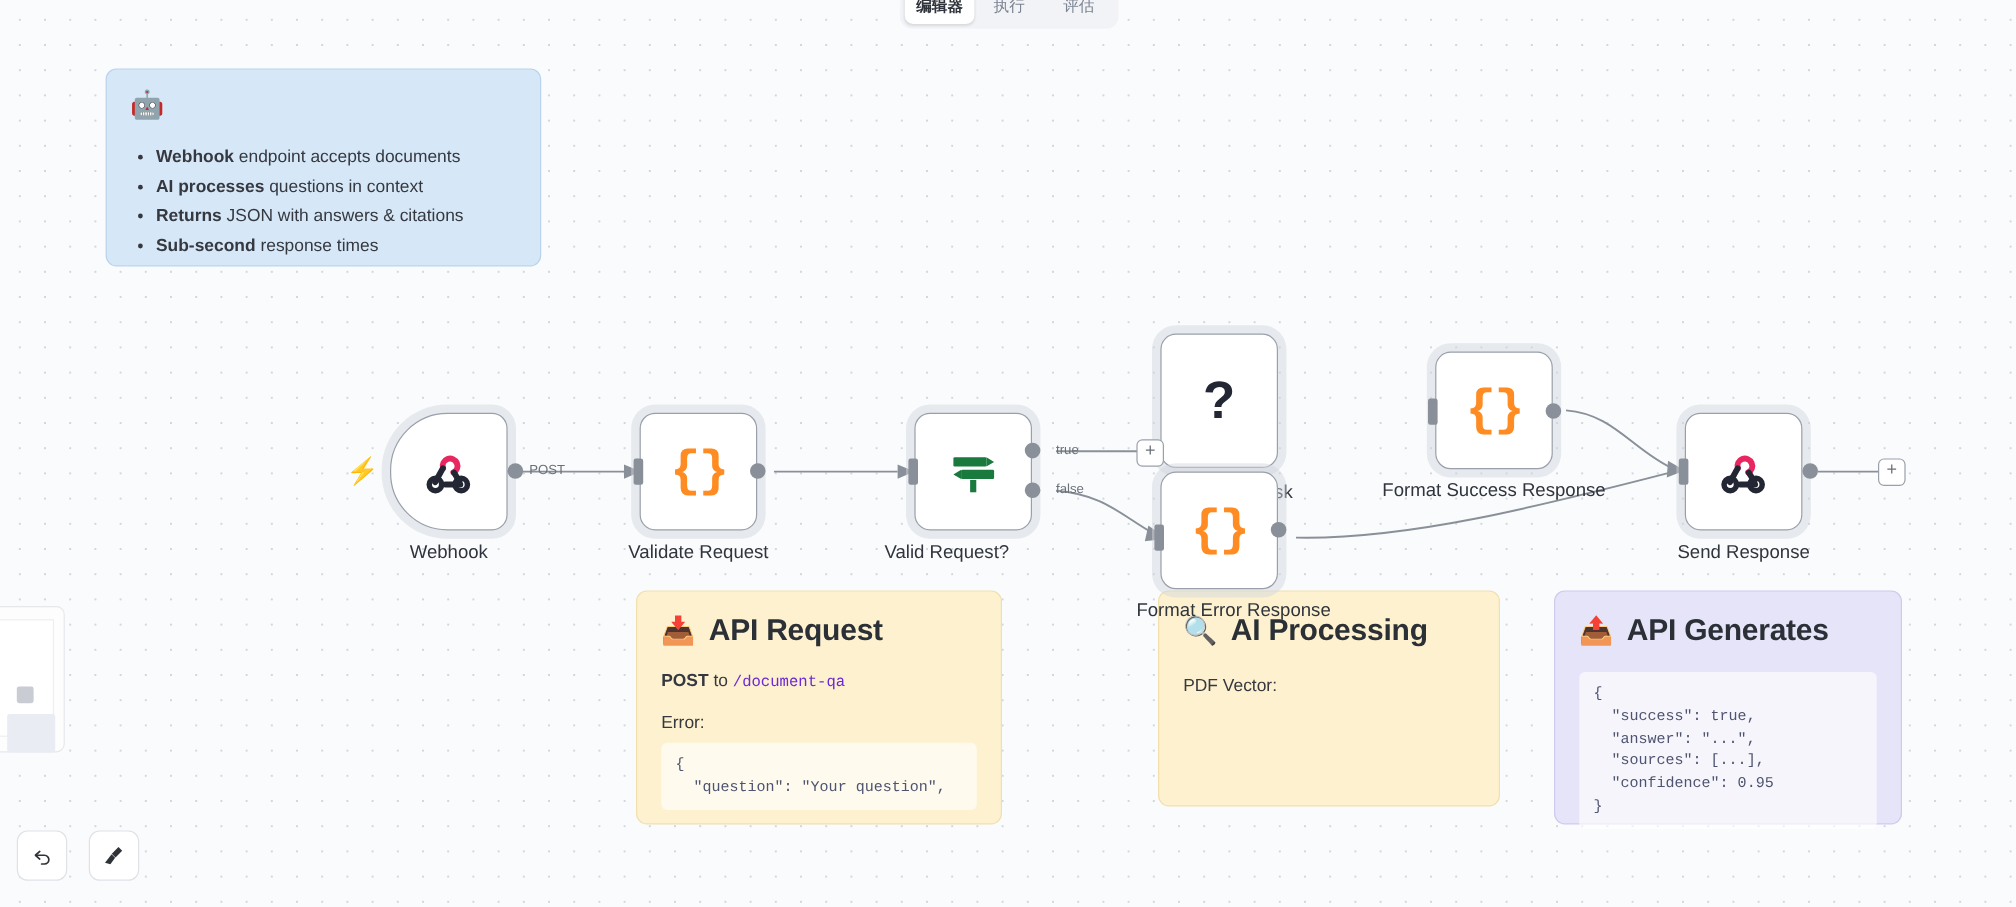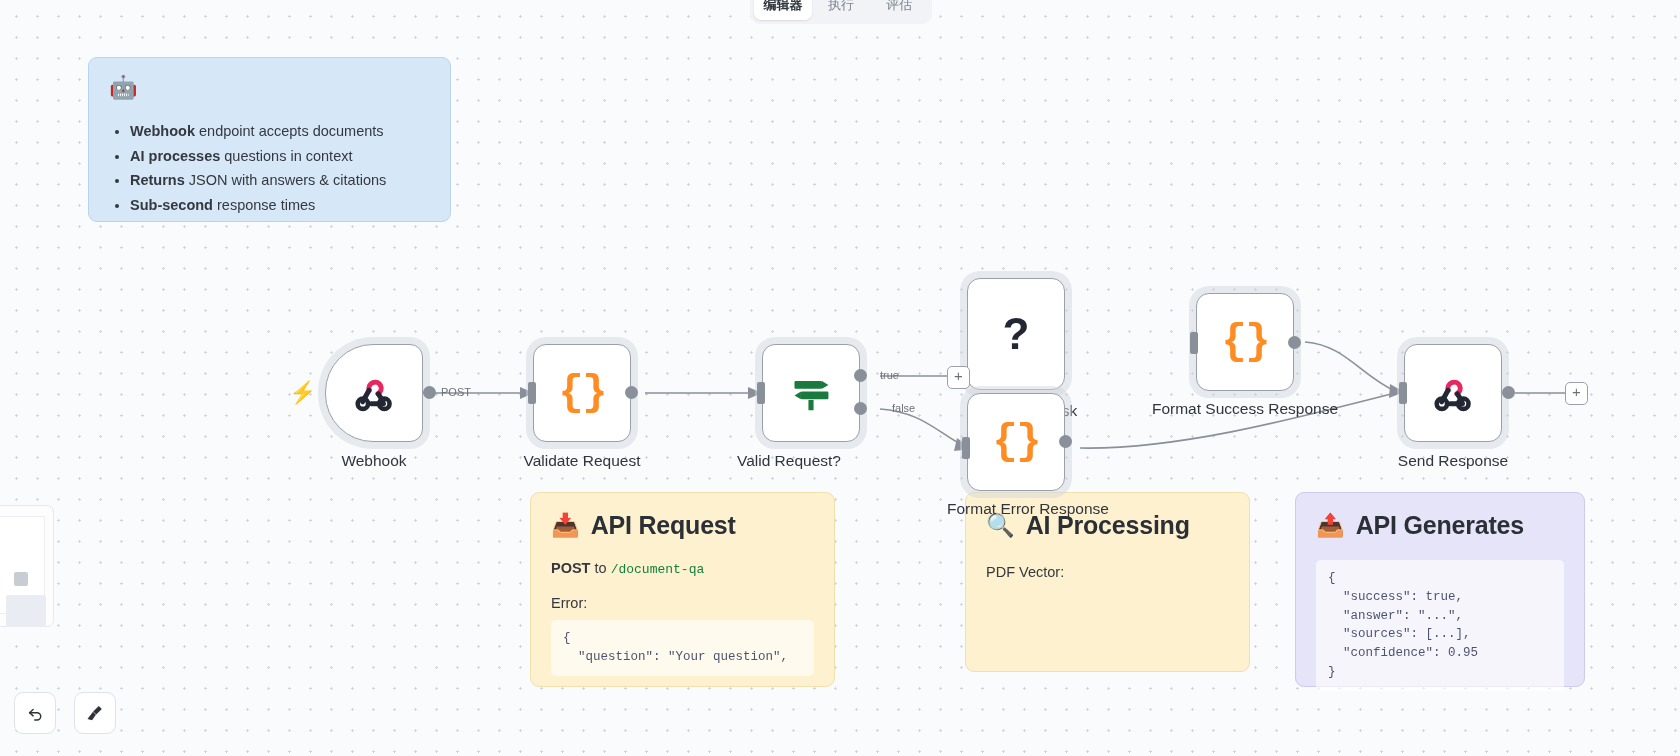--- a/index.html
+++ b/index.html
@@ -106,21 +106,21 @@
     font-family: "Liberation Mono", monospace;
     font-size: 12.5px;
     color: #4e5470;
     line-height: 1.5;
     white-space: pre;
     margin-top: 6px;
   }
   .mono-inline {
     font-family: "Liberation Mono", monospace;
     font-size: 13px;
-    color: #15803d;
+    color: #6d28d9;
   }
 
   
   .node {
     position: absolute;
     width: 98px; height: 98px;
     box-sizing: border-box;
     background: #ffffff;
     border: 1.6px solid #9aa0ab;
     border-radius: 13px;
@@ -347,21 +347,21 @@
       <rect x="3" y="5.5" width="15" height="4.2" rx="0.6" fill="#1a7a3e"></rect>
       <polygon points="18,5.5 21.5,7.6 18,9.7" fill="#1a7a3e"></polygon>
       <rect x="6.5" y="11.2" width="15" height="4.2" rx="0.6" fill="#1a7a3e"></rect>
       <polygon points="6.5,11.2 3,13.3 6.5,15.4" fill="#1a7a3e"></polygon>
       <rect x="10.6" y="15.8" width="2.8" height="5.6" fill="#1a7a3e"></rect>
     </svg>
   </div>
   <div class="port" style="left:854px; top:369px;"></div>
   <div class="port" style="left:854px; top:402px;"></div>
   <div class="edge-label" style="left:880px; top:369px;">true</div>
-  <div class="edge-label" style="left:880px; top:402px;margin-left:12px;">false</div>
+  <div class="edge-label" style="left:880px; top:402px;">false</div>
   <div class="node-label" style="left:684px; top:452px;">Valid Request?</div>
   <div class="plus-btn" style="left:947px; top:366px;">+</div>
 
   <div class="node" style="left:967px; top:278px; height:112px;">
     <span style="font-size:44px;font-weight:700;color:#232733;">?</span>
   </div>
   <div class="node-label" style="left:918px; top:402px; z-index:13;">PDF Vector Ask</div>
 
   <div class="in-port" style="left:962px; top:437px; z-index:26;"></div>
   <div class="node" style="left:967px; top:393px; z-index:22;">

